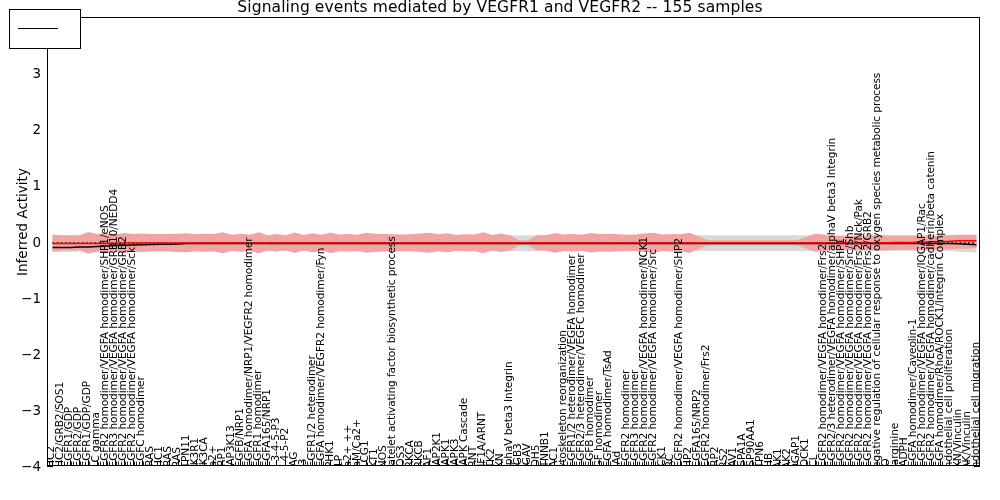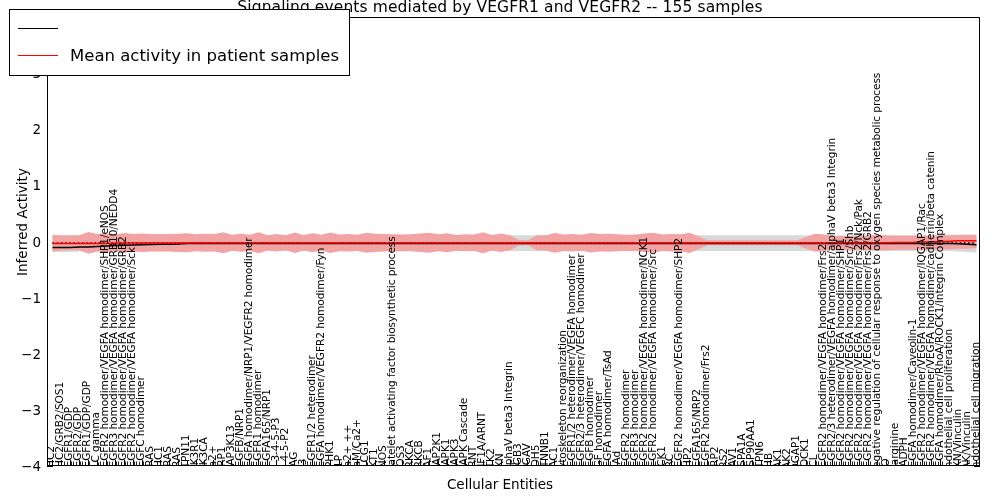--- a/index.html
+++ b/index.html
@@ -65,21 +65,20 @@
 </style>
 </head>
 <body>
 
 <div id="figure">
 
   <div id="chart-title">Signaling events mediated by VEGFR1 and VEGFR2 -- 155 samples</div>
 
   <div id="y-axis-label">Inferred Activity</div>
 
-  <div id="x-axis-label">Cellular Entities</div>
 
   <div id="ytick-labels">
       <div class="ytick-label" style="right: 959px; top: 17px;">4</div>
       <div class="ytick-label" style="right: 959px; top: 73.125px;">3</div>
       <div class="ytick-label" style="right: 959px; top: 129.25px;">2</div>
       <div class="ytick-label" style="right: 959px; top: 185.375px;">1</div>
       <div class="ytick-label" style="right: 959px; top: 241.5px;">0</div>
       <div class="ytick-label" style="right: 959px; top: 297.625px;">−1</div>
       <div class="ytick-label" style="right: 959px; top: 353.75px;">−2</div>
       <div class="ytick-label" style="right: 959px; top: 409.875px;">−3</div>
@@ -325,19 +324,15 @@
         <div class="cat-label" style="left: 914.572px; top: 446px;">PXN/Vinculin</div>
         <div class="cat-label" style="left: 923.543px; top: 446px;">FAK/Vinculin</div>
         <div class="cat-label" style="left: 932.514px; top: 446px;">endothelial cell migration</div>
       </div>
   </div>
 
   <div id="legend">
     <div class="legend-row">
       <span class="legend-swatch"></span>
     </div>
-    <div class="legend-row">
-      <span class="legend-swatch red"></span>
-      <span class="legend-text">Mean activity in patient samples</span>
-    </div>
   </div>
 
 </div>
 
 </body></html>

